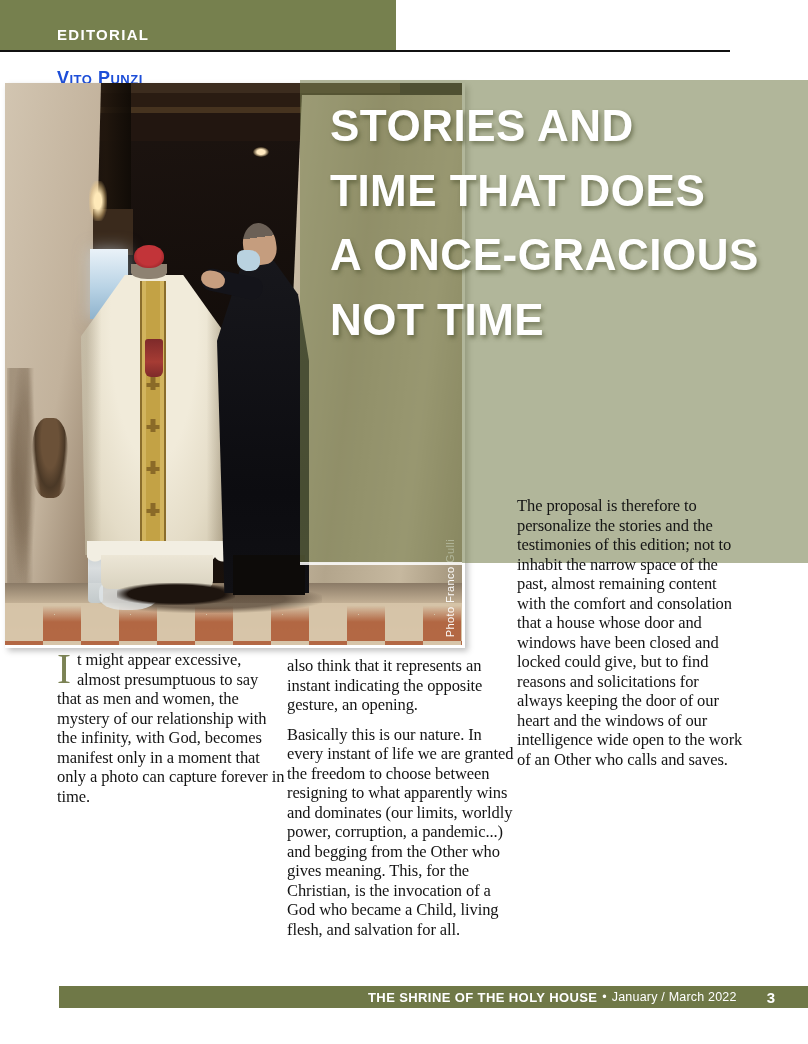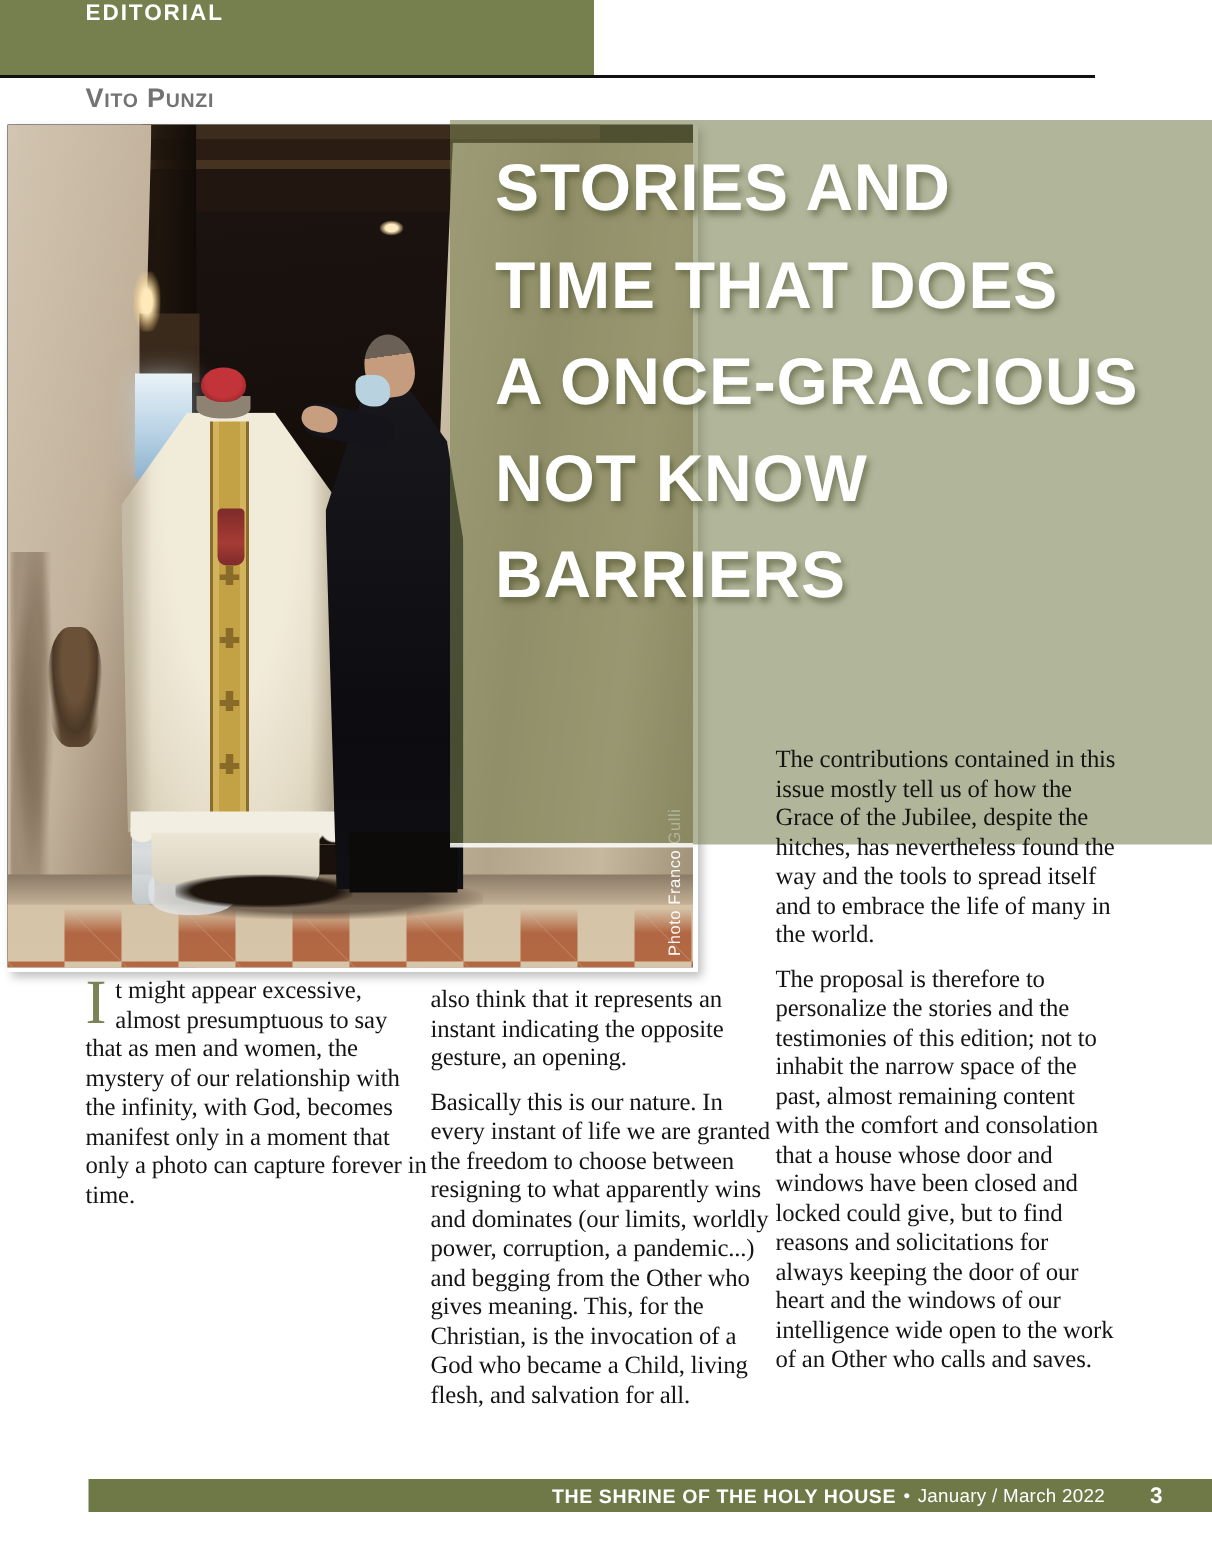--- a/index.html
+++ b/index.html
@@ -1,26 +1,26 @@
 <!DOCTYPE html>
 <html><head>
 <meta charset="utf-8">
 <style>
   html,body{margin:0;padding:0;background:#ffffff;}
   .page{position:relative;width:808px;height:1044px;background:#fff;overflow:hidden;
         font-family:"Liberation Sans",sans-serif;}
 
   
   .header-bar{position:absolute;left:0;top:0;width:396px;height:50px;background:#76804e;
-              display:flex;}
+              display:flex;align-items:flex-end;}
   .header-bar .section{color:#fff;font-weight:700;font-size:15px;letter-spacing:1.3px;
               padding:0 0 7px 57px;}
   .header-rule{position:absolute;left:0;top:50px;width:730px;height:2px;background:#111;}
-  .byline{position:absolute;left:57px;top:55px;font-weight:700;font-size:18px;
-          font-variant:small-caps;letter-spacing:.5px;color:#737373;}
+  .byline{position:absolute;left:57px;top:68px;font-weight:700;font-size:18px;
+          font-variant:small-caps;letter-spacing:.5px;color:#1d4ed8;text-decoration:underline;}
 
   
   .photo{position:absolute;left:5px;top:83px;width:457px;height:562px;overflow:hidden;
          background:linear-gradient(175deg,#1e1511 0%,#130d0a 45%,#1b120c 100%);
          border-right:3px solid #fff;border-bottom:3px solid #fff;
          box-shadow:3px 3px 6px rgba(0,0,0,.25);}
   .photo *{position:absolute;}
   .ph-topwood{left:90px;top:0;width:305px;height:58px;
       background:linear-gradient(180deg,#3c2c1e 0 10px,#2a1c12 10px 24px,#46331f 24px 30px,#221610 30px);}
   .ph-spot1{left:248px;top:64px;width:16px;height:10px;border-radius:50%;
@@ -178,35 +178,33 @@
     <div class="ph-man-head"></div>
     <div class="ph-man-mask"></div>
     <div class="ph-man-legs"></div>
     <div class="photo-credit">Photo Franco Gulli</div>
   </div>
 
   <div class="title-block">
     <div class="title-line">STORIES AND</div>
     <div class="title-line">TIME THAT DOES</div>
     <div class="title-line">A ONCE-GRACIOUS</div>
-    <div class="title-line">NOT KNOW</div>
-    <div class="title-line">BARRIERS</div>
+    <div class="title-line">NOT TIME</div>
   </div>
 
   <div class="col col1">
     <p><span class="dropcap">I</span><span>t might appear excessive, almost presumptuous to say that as men and women, the mystery of our relationship with the infinity, with God, becomes manifest only in a moment that only a photo can capture forever in time.</span></p>
   </div>
 
   <div class="col col2">
     <p>also think that it represents an instant indicating the opposite gesture, an opening.</p>
     <p>Basically this is our nature. In every instant of life we are granted the freedom to choose between resigning to what apparently wins and dominates (our limits, worldly power, corruption, a pandemic...) and begging from the Other who gives meaning. This, for the Christian, is the invocation of a God who became a Child, living flesh, and salvation for all.</p>
   </div>
 
   <div class="col col3">
-    <p>The contributions contained in this issue mostly tell us of how the Grace of the Jubilee, despite the hitches, has nevertheless found the way and the tools to spread itself and to embrace the life of many in the world.</p>
     <p>The proposal is therefore to personalize the stories and the testimonies of this edition; not to inhabit the narrow space of the past, almost remaining content with the comfort and consolation that a house whose door and windows have been closed and locked could give, but to find reasons and solicitations for always keeping the door of our heart and the windows of our intelligence wide open to the work of an Other who calls and saves.</p>
   </div>
 
   <div class="footer-bar">
     <span class="footer-journal">THE SHRINE OF THE HOLY HOUSE</span>
     <span class="footer-bullet">•</span>
     <span class="footer-issue">January / March 2022</span>
     <span class="footer-page">3</span>
   </div>
 

